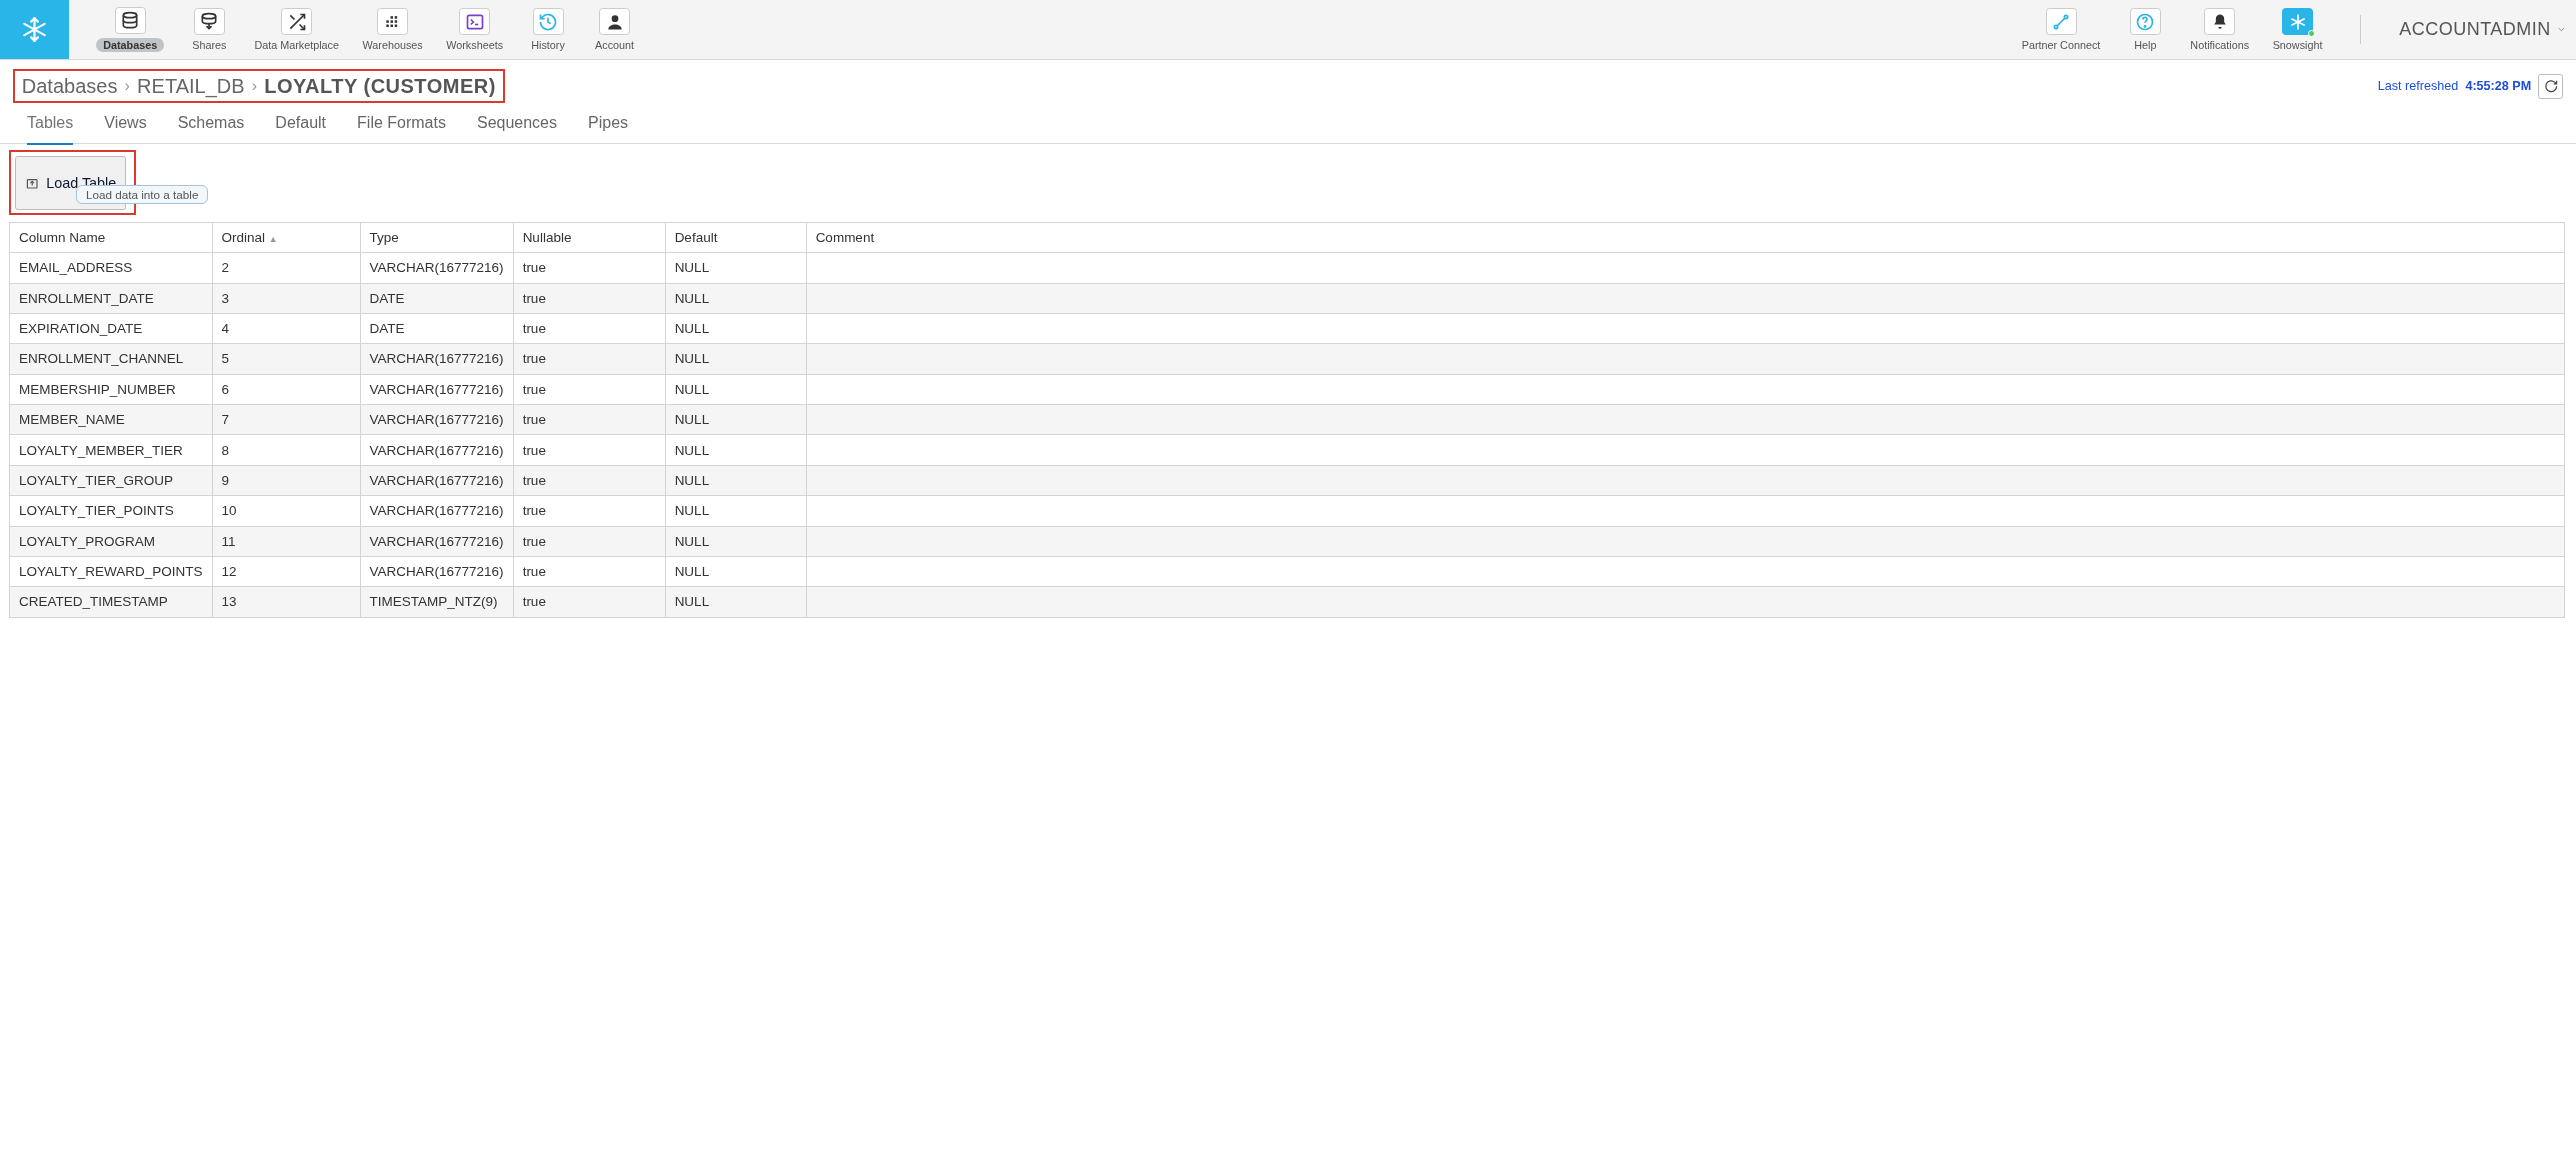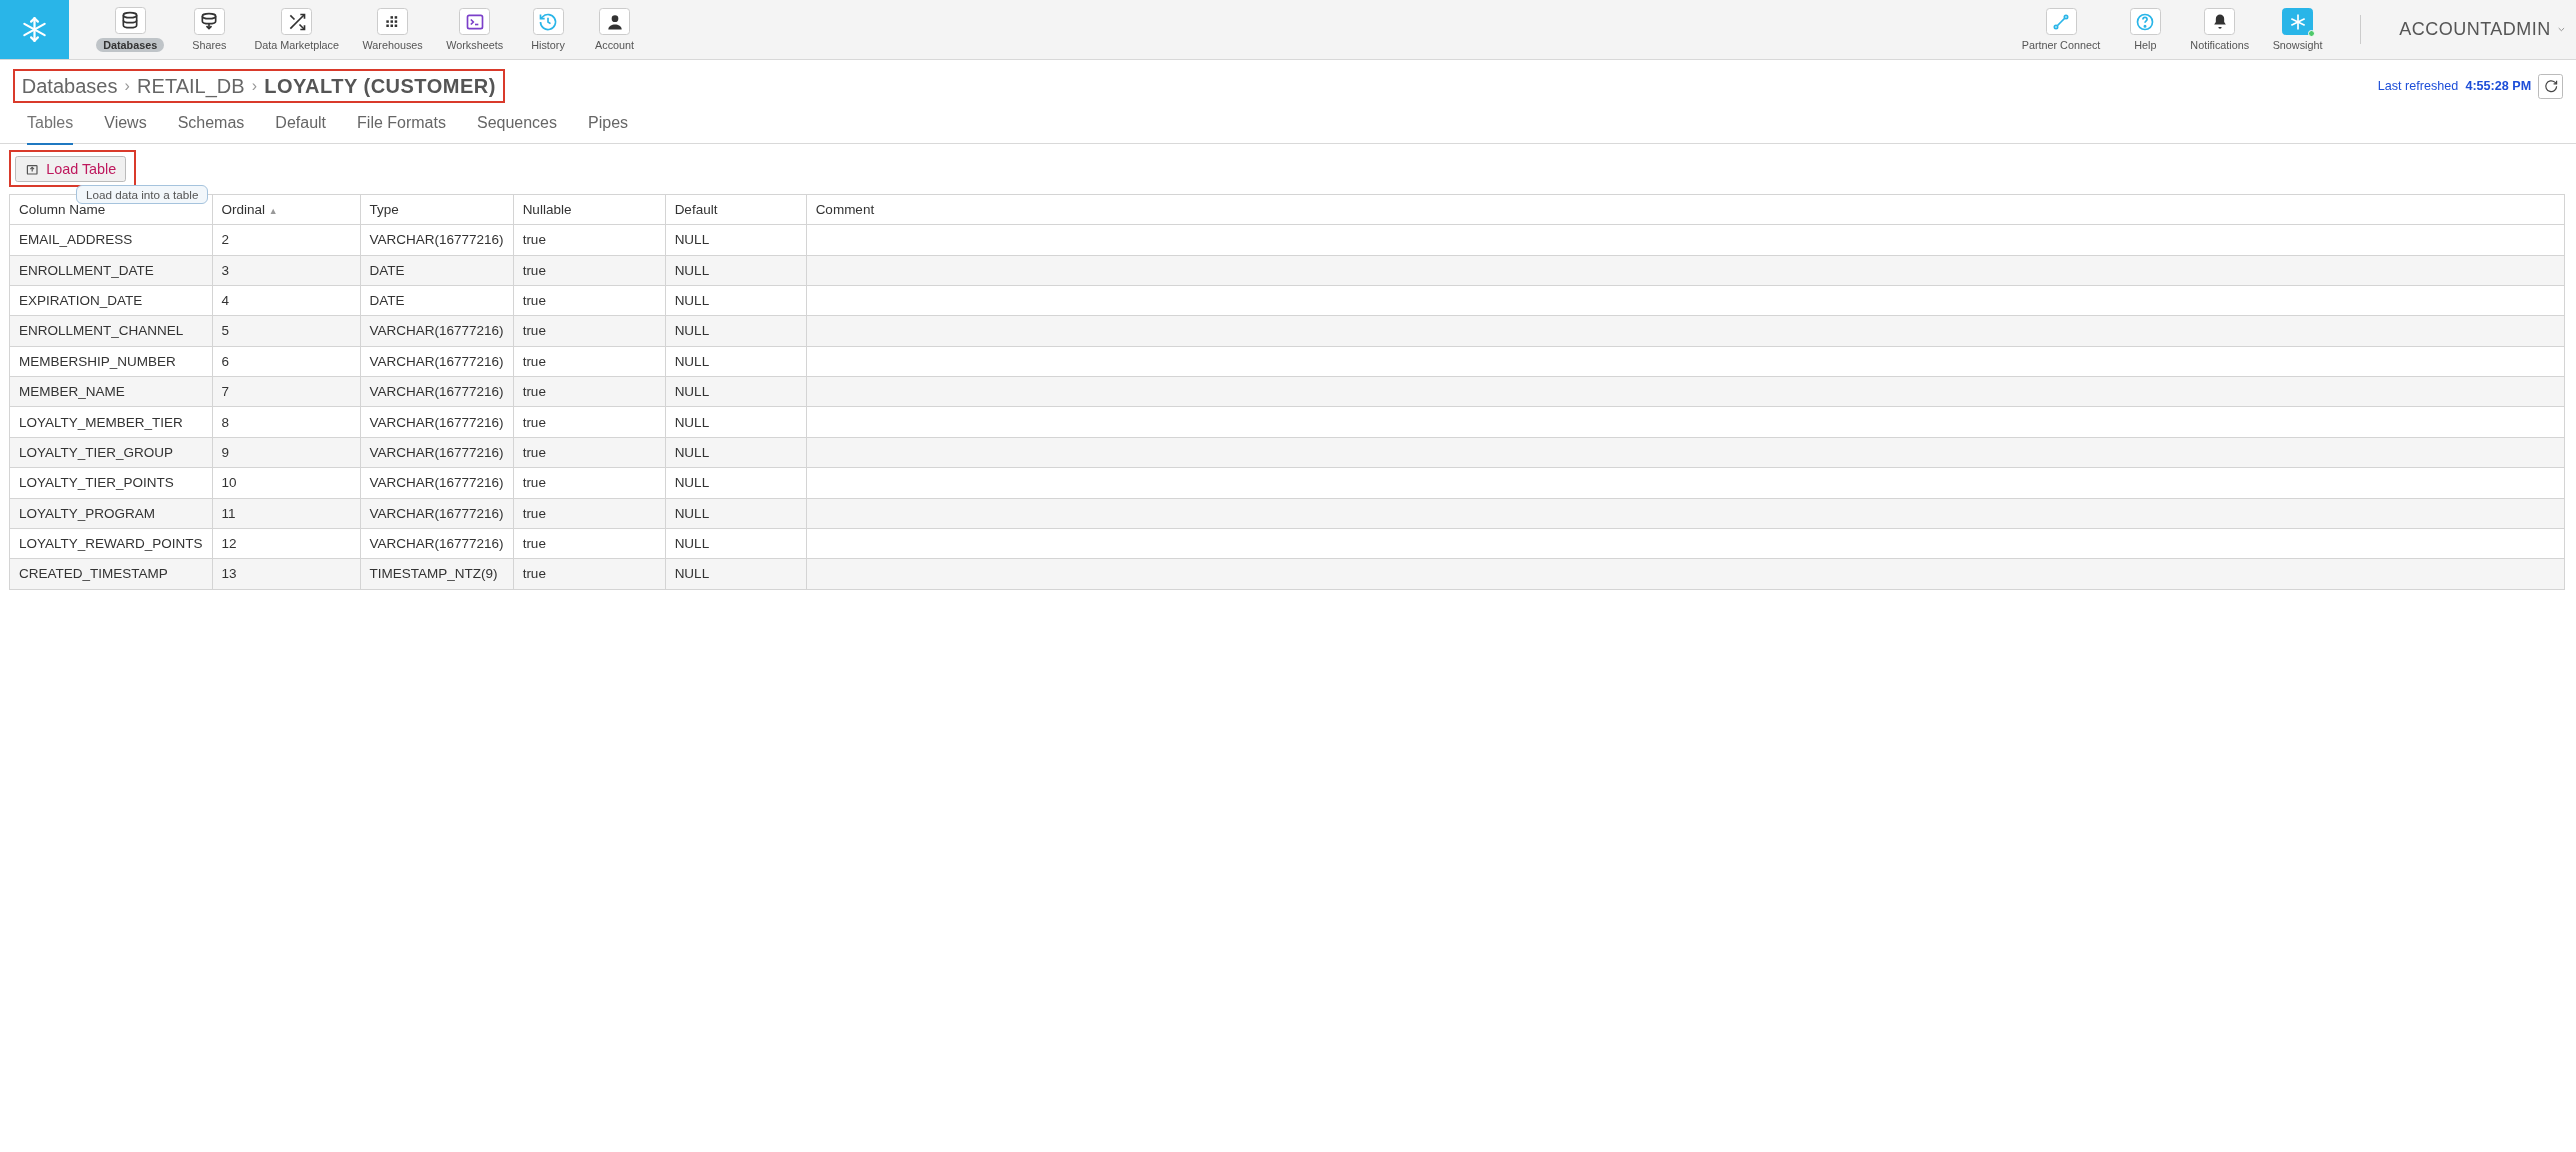--- a/index.html
+++ b/index.html
@@ -132,26 +132,26 @@
   }
   .load-box {
     border: 2.7px solid #d93a2b;
     display: inline-block;
     padding-right: 7.2px;
   }
   .load-btn {
     display: inline-flex;
     align-items: center;
     gap: 7.2px;
-    padding: 4px 9px;
+    padding: 18px 9px;
     border: 0.9px solid #bbb;
     border-radius: 2.7px;
     background: #f0f0f0;
     font-size: 14.4px;
-    color: #be185d;
+    color: #0f172a;
     cursor: pointer;
     margin: 3.6px 0 3.6px 3.6px;
   }
   .tooltip {
     position: absolute;
     top: 41px; left: 76px;
     background: #f2f7fb;
     border: 0.9px solid #a5c3dd;
     border-radius: 6px;
     font-size: 11.7px;

